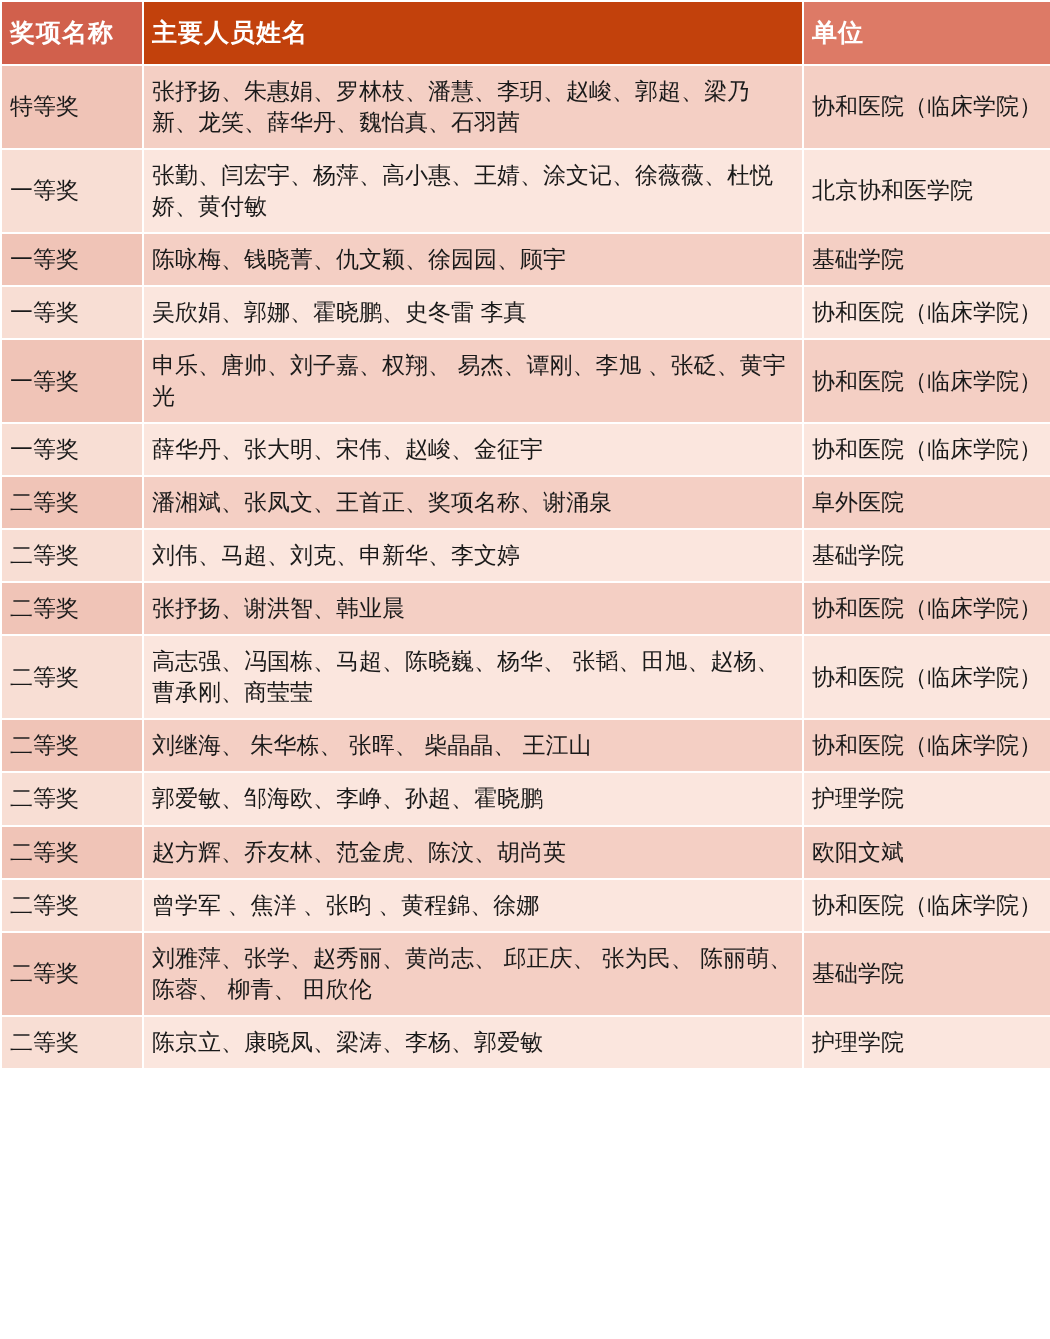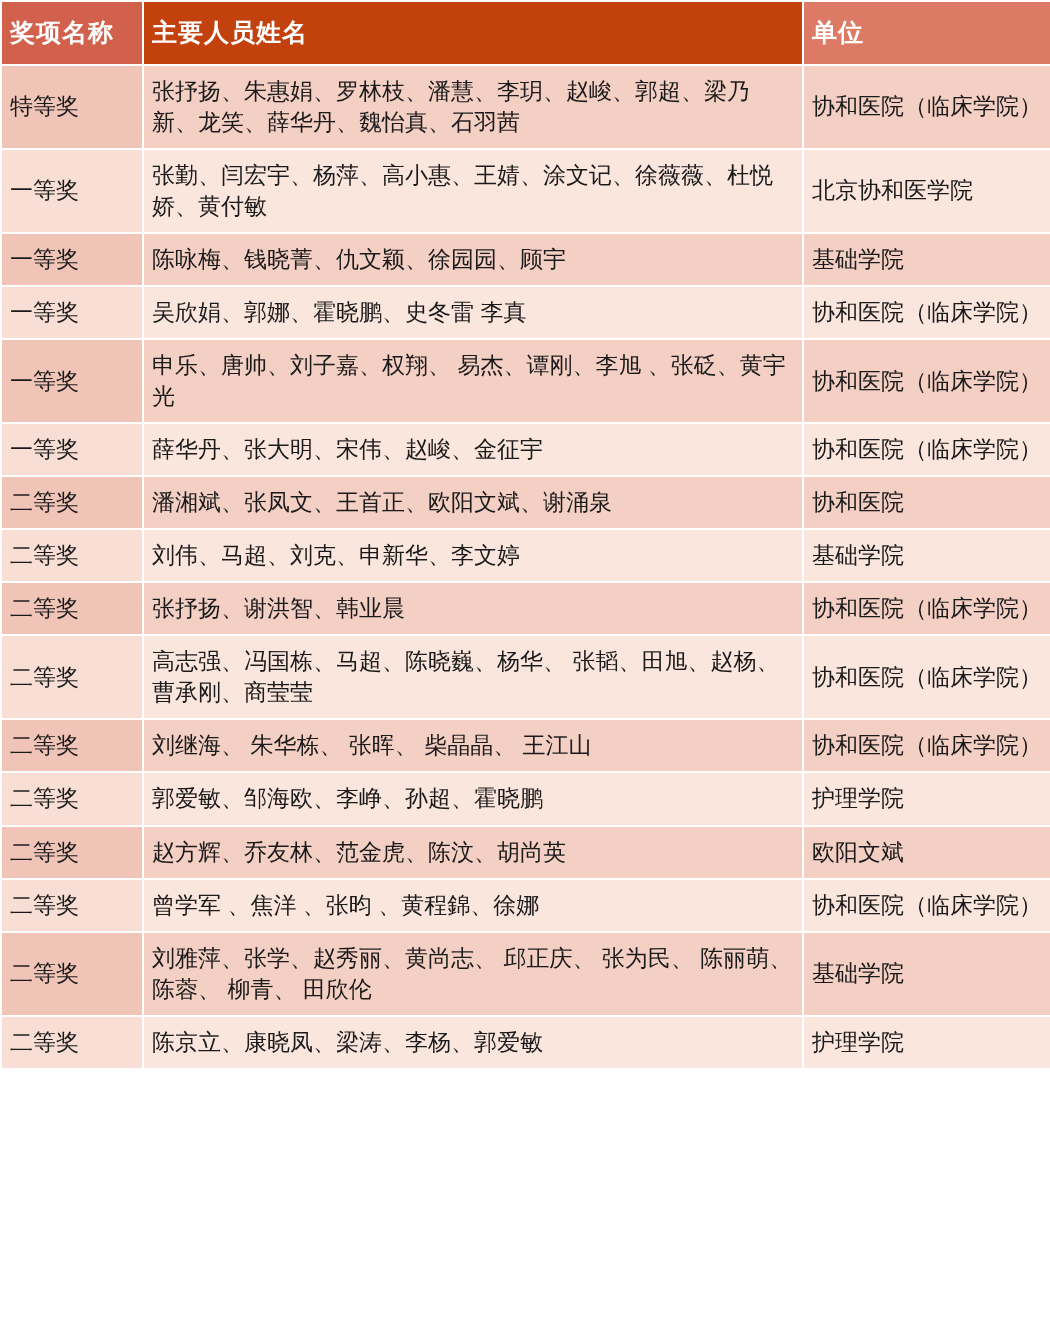--- a/index.html
+++ b/index.html
@@ -97,22 +97,22 @@
         <td class="cell-names">申乐、唐帅、刘子嘉、权翔、 易杰、谭刚、李旭 、张砭、黄宇光</td>
         <td class="cell-unit">协和医院（临床学院）</td>
       </tr>
       <tr class="row-b">
         <td class="cell-award">一等奖</td>
         <td class="cell-names">薛华丹、张大明、宋伟、赵峻、金征宇</td>
         <td class="cell-unit">协和医院（临床学院）</td>
       </tr>
       <tr class="row-a">
         <td class="cell-award">二等奖</td>
-        <td class="cell-names">潘湘斌、张凤文、王首正、欧阳文斌、谢涌泉</td>
-        <td class="cell-unit">协和医院</td>
+        <td class="cell-names">潘湘斌、张凤文、王首正、奖项名称、谢涌泉</td>
+        <td class="cell-unit">阜外医院</td>
       </tr>
       <tr class="row-b">
         <td class="cell-award">二等奖</td>
         <td class="cell-names">刘伟、马超、刘克、申新华、李文婷</td>
         <td class="cell-unit">基础学院</td>
       </tr>
       <tr class="row-a">
         <td class="cell-award">二等奖</td>
         <td class="cell-names">张抒扬、谢洪智、韩业晨</td>
         <td class="cell-unit">协和医院（临床学院）</td>

